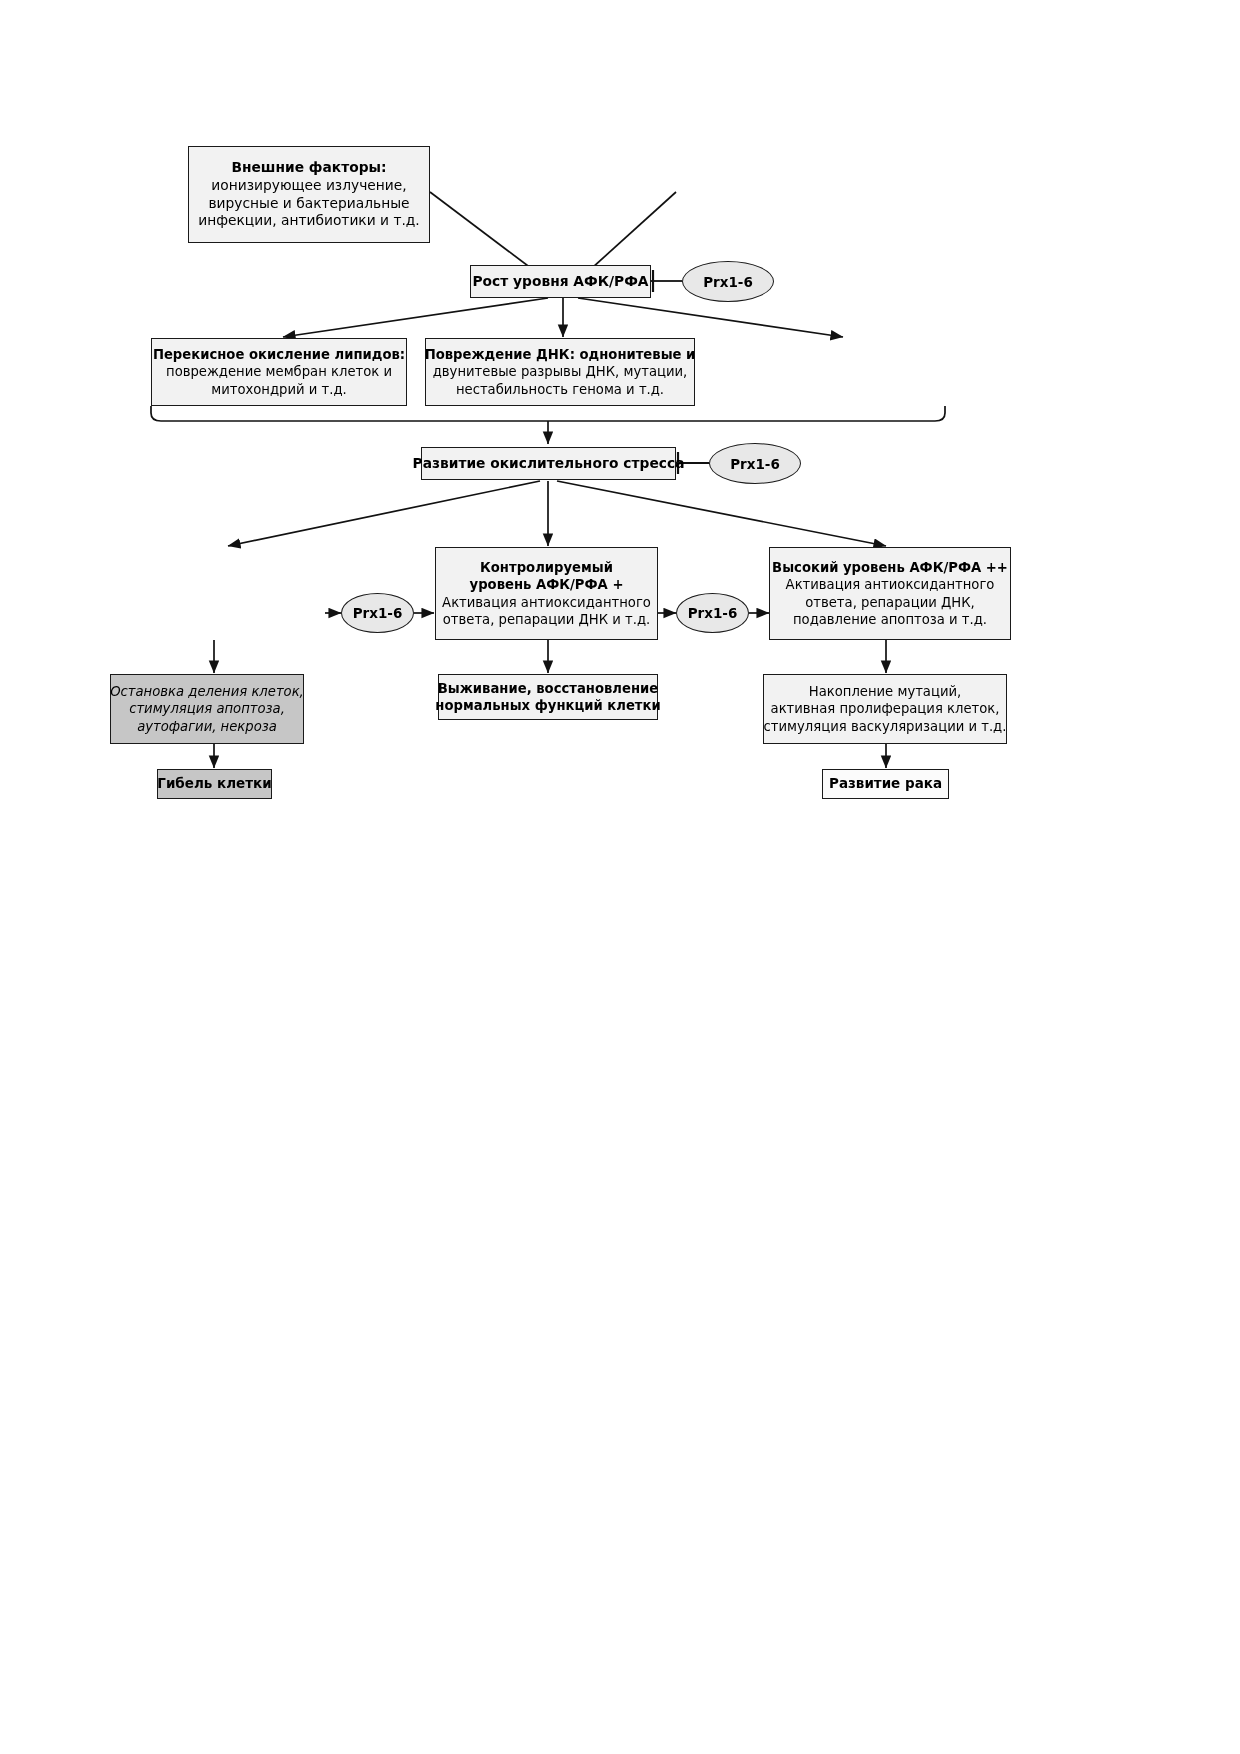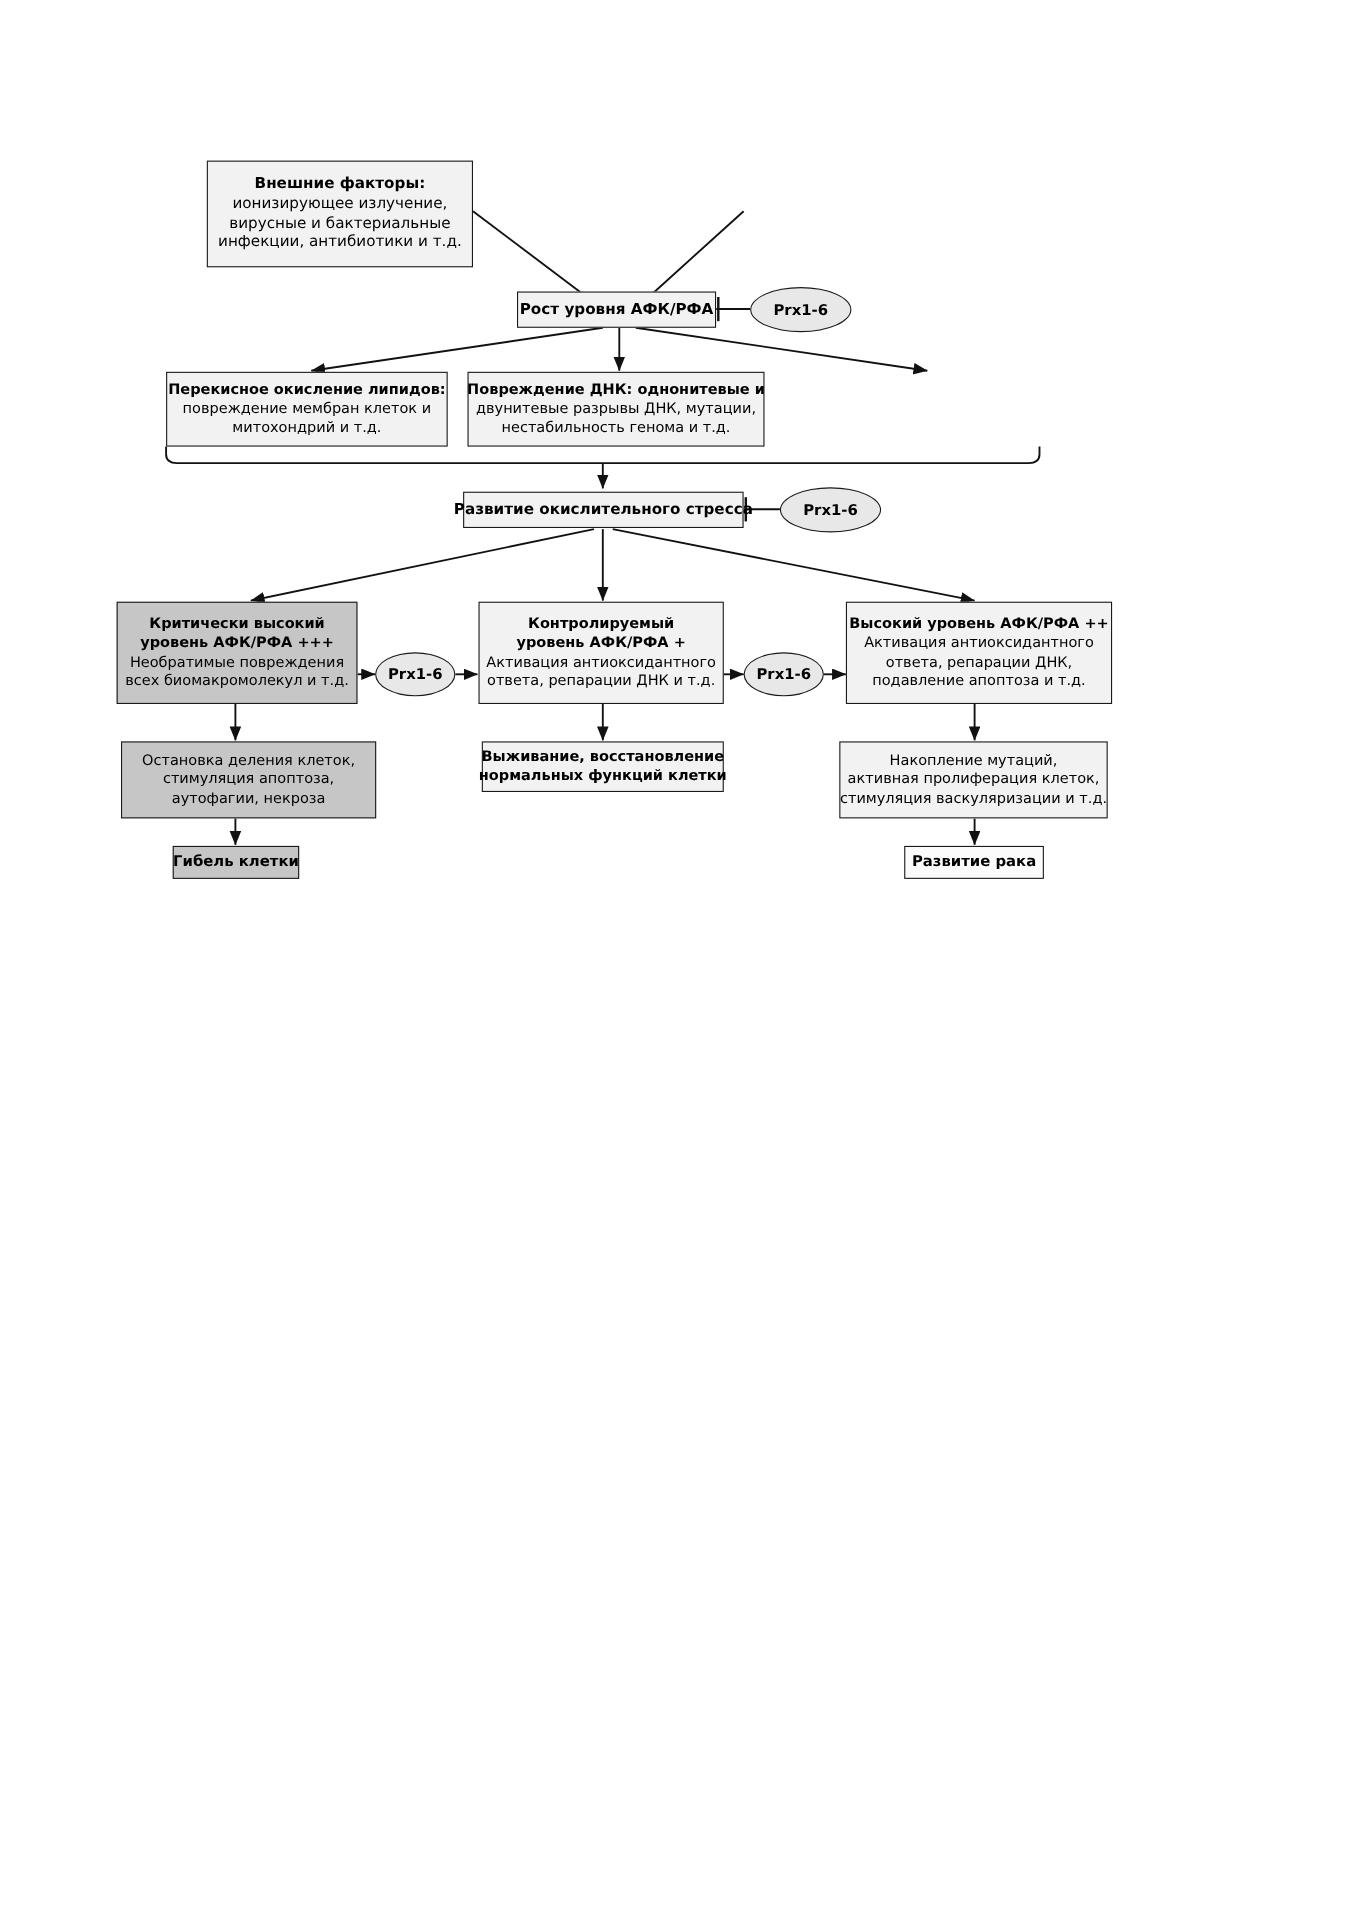--- a/index.html
+++ b/index.html
@@ -145,26 +145,20 @@
 
 
   <div class="node fs14" style="left:421px; top:447px; width:255px; height:33px;">
     <span class="ln b">Развитие окислительного стресса</span>
   </div>
 
   <div class="ellipse fs135" style="left:709px; top:443px; width:92px; height:41px;">
     <span>Prx1-6</span>
   </div>
 
-  <div class="node gray fs13" style="left:106px; top:547px; width:219px; height:93px;">
-    <span class="ln b">Критически высокий</span>
-    <span class="ln b">уровень АФК/РФА +++</span>
-    <span class="ln">Необратимые повреждения</span>
-    <span class="ln">всех биомакромолекул и т.д.</span>
-  </div>
 
   <div class="node fs13" style="left:435px; top:547px; width:223px; height:93px;">
     <span class="ln b">Контролируемый</span>
     <span class="ln b">уровень АФК/РФА +</span>
     <span class="ln">Активация антиоксидантного</span>
     <span class="ln">ответа, репарации ДНК и т.д.</span>
   </div>
 
   <div class="node fs13" style="left:769px; top:547px; width:242px; height:93px;">
     <span class="ln b">Высокий уровень АФК/РФА ++</span>
@@ -174,21 +168,21 @@
   </div>
 
   <div class="ellipse fs135" style="left:341px; top:593px; width:73px; height:40px;">
     <span>Prx1-6</span>
   </div>
 
   <div class="ellipse fs135" style="left:676px; top:593px; width:73px; height:40px;">
     <span>Prx1-6</span>
   </div>
 
-  <div class="node gray fs13" style="left:110px; top:674px; width:232px; height:70px;">
+  <div class="node gray fs13" style="left:110px; top:674px; width:194px; height:70px;font-style:italic;">
     <span class="ln">Остановка деления клеток,</span>
     <span class="ln">стимуляция апоптоза,</span>
     <span class="ln">аутофагии, некроза</span>
   </div>
 
   <div class="node fs13" style="left:438px; top:674px; width:220px; height:46px;">
     <span class="ln b">Выживание, восстановление</span>
     <span class="ln b">нормальных функций клетки</span>
   </div>
 

